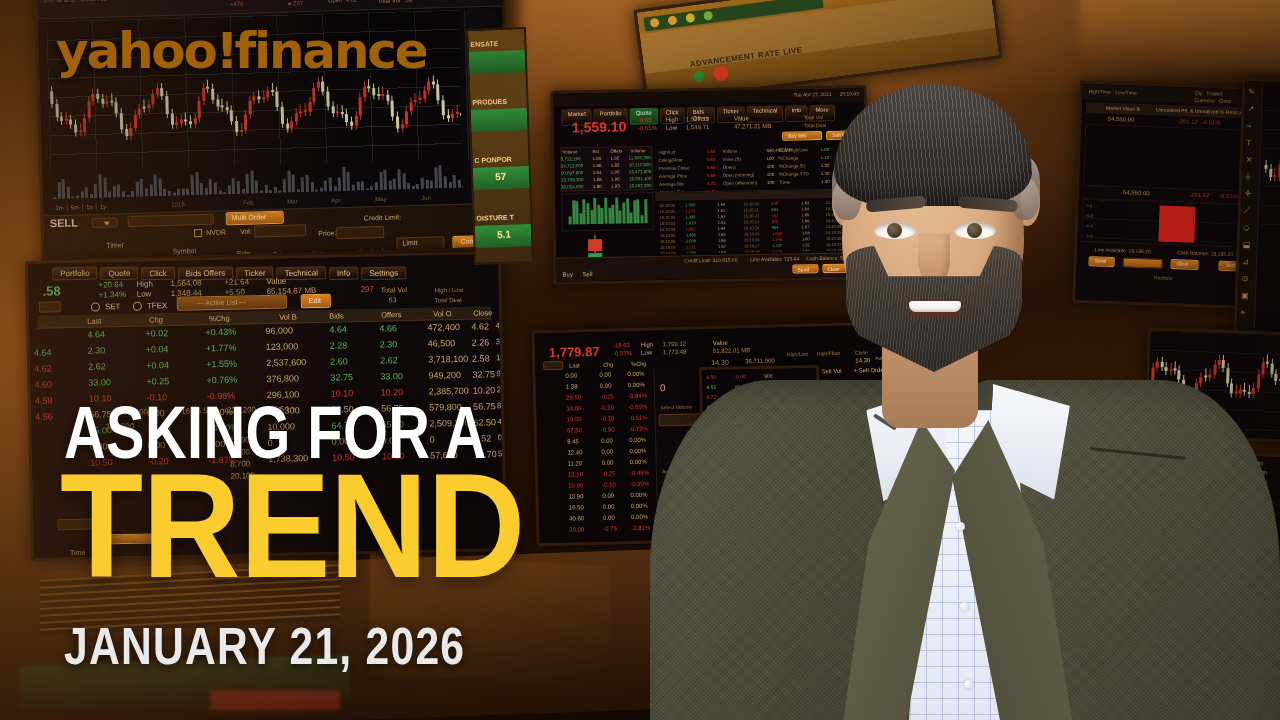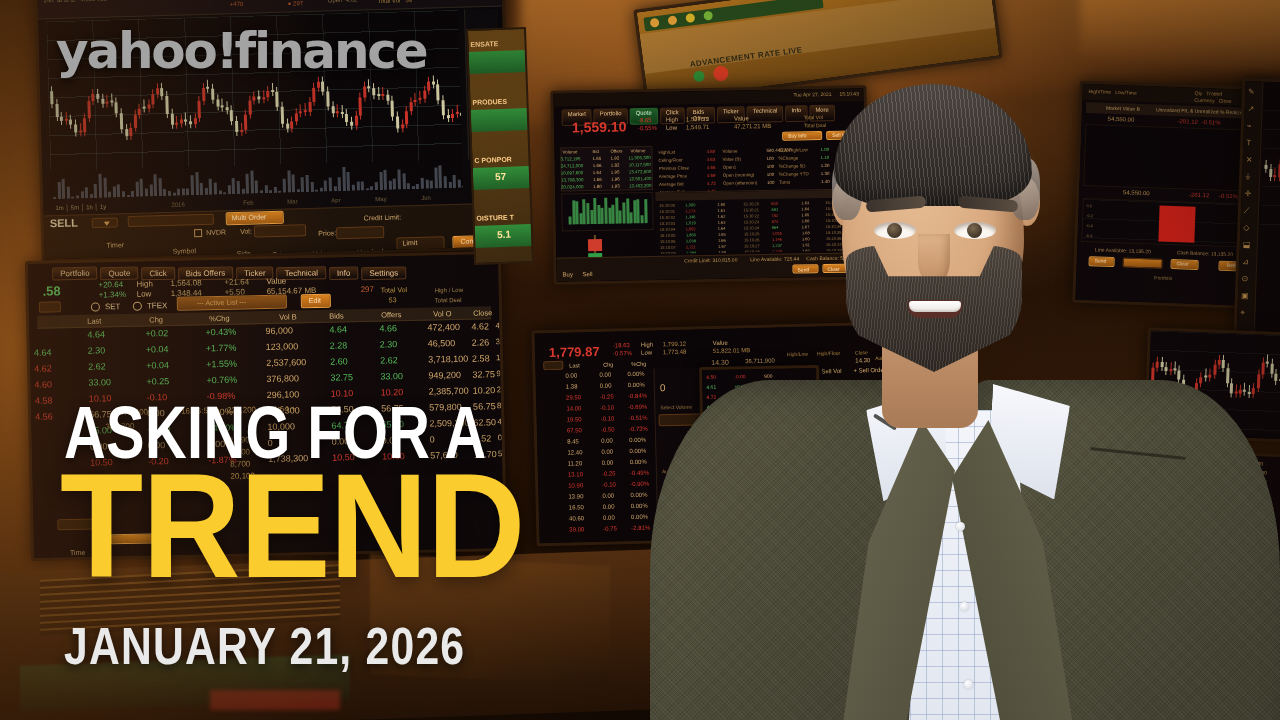--- a/index.html
+++ b/index.html
@@ -228,21 +228,21 @@
     position:absolute; left:1px; top:1px; width:52px; height:11px;
     border-radius:3px 3px 7px 7px;
     background:linear-gradient(180deg,#fff,#ece7e0);
     box-shadow:inset 0 -2px 2px rgba(0,0,0,.12);
   }
 
   
   .logo {
     position:absolute; left:56px; top:22px;
     font-size:50px; font-weight:bold; letter-spacing:-2.2px;
-    color:#a3a3a3;
+    color:#a16207;
     font-family:"DejaVu Sans", sans-serif;
     text-shadow:0 2px 10px rgba(0,0,0,.75);
   }
   .logo .bang { letter-spacing:-4px; }
 
   .title-1 {
     position:absolute; left:64px; top:396px;
     font-size:74px; line-height:74px; font-weight:bold;
     color:#ffffff; letter-spacing:0.5px;
     transform:scaleX(0.78); transform-origin:left center;

